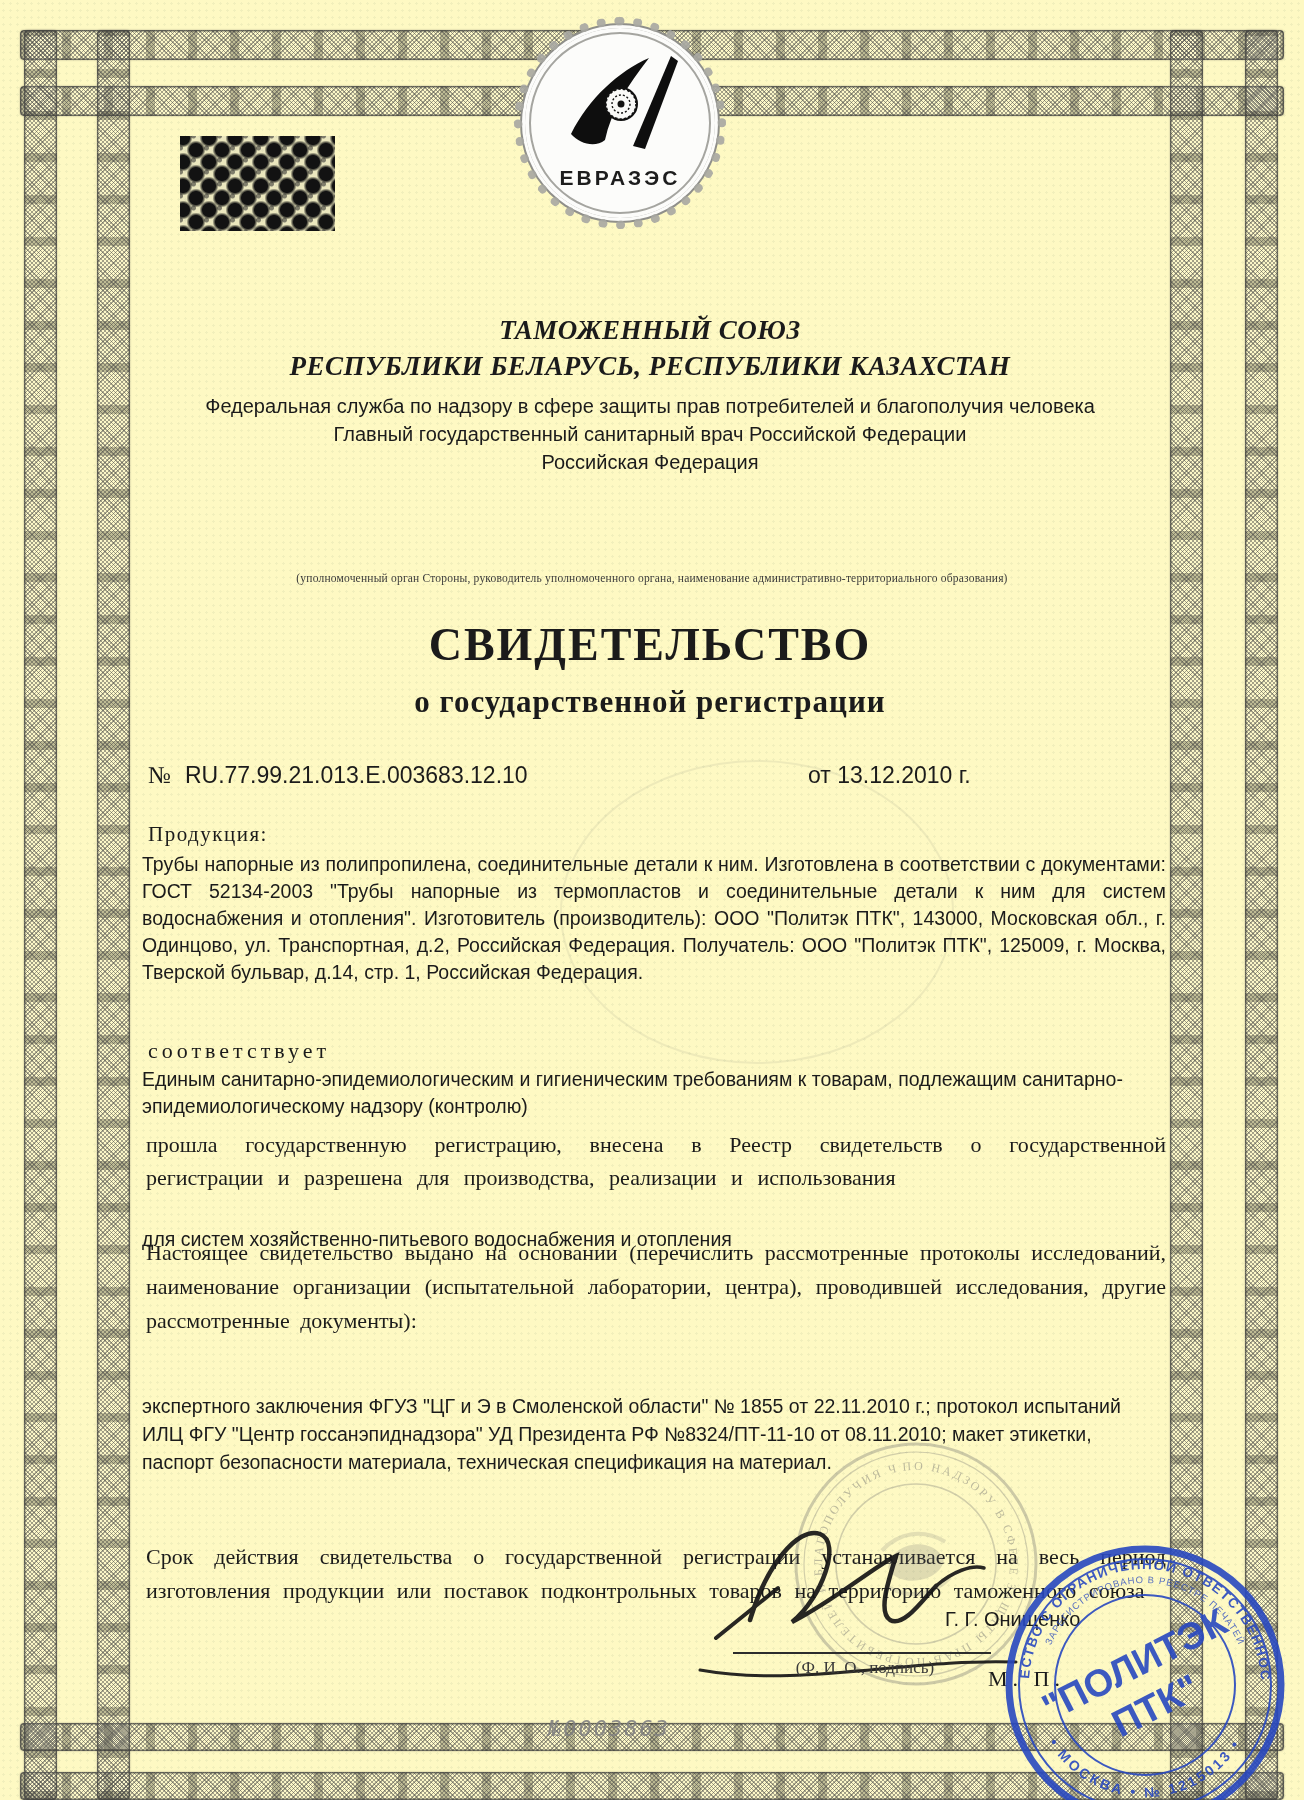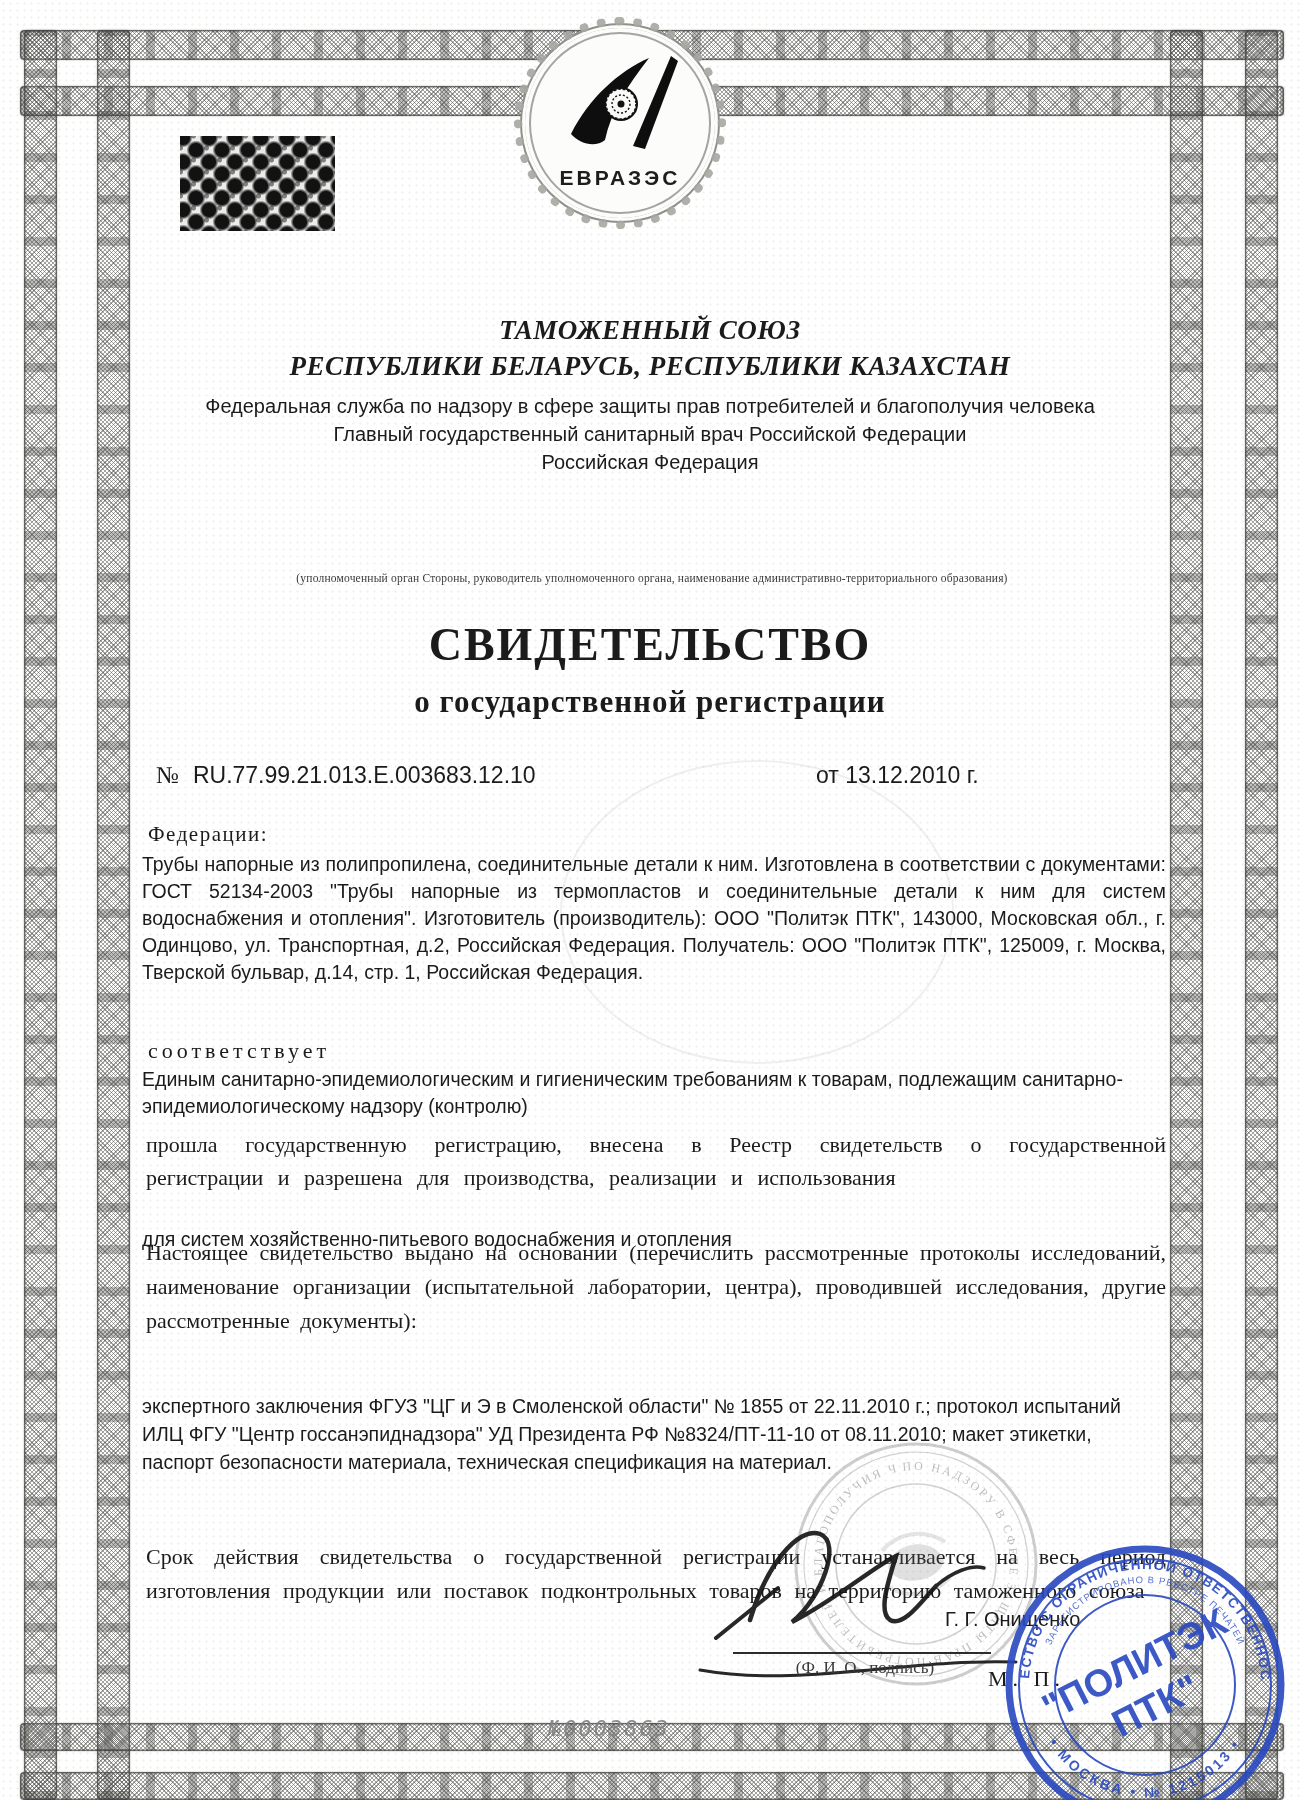--- a/index.html
+++ b/index.html
@@ -1,18 +1,18 @@
 <!DOCTYPE html>
 <html><head>
 <meta charset="utf-8">
 <style>
   html,body{margin:0;padding:0;background:#e8e8e4;}
   .page{
     position:relative;width:1304px;height:1800px;overflow:hidden;
-    background:#ffffff;
+    background:#fef9c3;
     font-family:"Liberation Sans",sans-serif;color:#1b1b1b;
   }
   .page::before{
     content:"";position:absolute;inset:0;
     background-image:radial-gradient(rgba(130,145,120,.10) 1px,transparent 1.2px);
     background-size:7px 7px;pointer-events:none;z-index:0;
   }
   
   .band{position:absolute;z-index:1;}
   .strand{
@@ -60,21 +60,21 @@
   
   .abs{position:absolute;z-index:4;}
   .serif{font-family:"Liberation Serif",serif;}
   .hdr{left:120px;top:312px;width:1060px;text-align:center;}
   .hdr .big{font-family:"Liberation Serif",serif;font-weight:bold;font-size:27px;line-height:36px;letter-spacing:.5px;font-style:italic;}
   .hdr .sans{font-size:20px;line-height:28px;margin-top:8px;}
   .cap{color:#3a3a3a;text-align:center;}
   .hdr-cap{left:140px;top:572px;width:1024px;font-size:11.5px;letter-spacing:.2px;}
   .title1{left:120px;top:618px;width:1060px;text-align:center;font-weight:bold;font-size:46px;letter-spacing:2px;}
   .title2{left:120px;top:684px;width:1060px;text-align:center;font-weight:bold;font-size:31px;letter-spacing:1px;}
-  .numrow{left:148px;top:762px;width:1010px;font-size:23px;margin-left:8px;}
+  .numrow{left:148px;top:762px;width:1010px;font-size:23px;}
   .numrow .no{font-family:"Liberation Serif",serif;font-size:24px;margin-right:14px;}
   .numrow .date{position:absolute;left:660px;top:0;}
   .prod-label{left:148px;top:822px;font-size:21px;letter-spacing:1.5px;}
   .prod-text{left:142px;top:851px;width:1024px;font-size:19.5px;line-height:27px;text-align:justify;}
   .fine1{left:140px;top:1016px;width:1040px;font-size:10.8px;white-space:nowrap;}
   .conf-lead{left:148px;top:1038px;font-size:22px;letter-spacing:4px;}
   .conf-text{left:142px;top:1066px;width:1024px;font-size:19.5px;line-height:27px;}
   .reg-text{left:146px;top:1128px;width:1020px;font-size:22px;line-height:33px;word-spacing:9px;text-align:justify;}
   .reg-scope{left:142px;top:1228px;width:1024px;font-size:19.5px;}
   .basis-lead{left:146px;top:1236px;width:1020px;font-size:22px;line-height:34px;word-spacing:5px;text-align:justify;}
@@ -146,21 +146,21 @@
   <div class="abs serif cap hdr-cap">(уполномоченный орган Стороны, руководитель уполномоченного органа, наименование административно-территориального образования)</div>
 
   <div class="abs serif title1">СВИДЕТЕЛЬСТВО</div>
   <div class="abs serif title2">о государственной регистрации</div>
 
   <div class="abs numrow">
     <span class="no">№</span><span>RU.77.99.21.013.Е.003683.12.10</span>
     <span class="date">от 13.12.2010 г.</span>
   </div>
 
-  <div class="abs serif prod-label">Федерации:</div>
+  <div class="abs serif prod-label">Продукция:</div>
   <div class="abs prod-text">Трубы напорные из полипропилена, соединительные детали к ним. Изготовлена в соответствии с документами: ГОСТ 52134-2003 "Трубы напорные из термопластов и соединительные детали к ним для систем водоснабжения и отопления". Изготовитель (производитель): ООО "Политэк ПТК", 143000, Московская обл., г. Одинцово, ул. Транспортная, д.2, Российская Федерация. Получатель: ООО "Политэк ПТК", 125009, г. Москва, Тверской бульвар, д.14, стр. 1, Российская Федерация.</div>
 
   <div class="abs serif conf-lead">соответствует</div>
   <div class="abs conf-text">Единым санитарно-эпидемиологическим и гигиеническим требованиям к товарам, подлежащим санитарно-эпидемиологическому надзору (контролю)</div>
 
   <div class="abs serif reg-text">прошла государственную регистрацию, внесена в Реестр свидетельств о государственной регистрации и разрешена для производства, реализации и использования</div>
   <div class="abs reg-scope">для систем хозяйственно-питьевого водоснабжения и отопления</div>
 
   <div class="abs serif basis-lead">Настоящее свидетельство выдано на основании (перечислить рассмотренные протоколы исследований, наименование организации (испытательной лаборатории, центра), проводившей исследования, другие рассмотренные документы):</div>
   <div class="abs basis-text">экспертного заключения ФГУЗ "ЦГ и Э в Смоленской области" № 1855 от 22.11.2010 г.; протокол испытаний ИЛЦ ФГУ "Центр госсанэпиднадзора" УД Президента РФ №8324/ПТ-11-10 от 08.11.2010; макет этикетки, паспорт безопасности материала, техническая спецификация на материал.</div>

